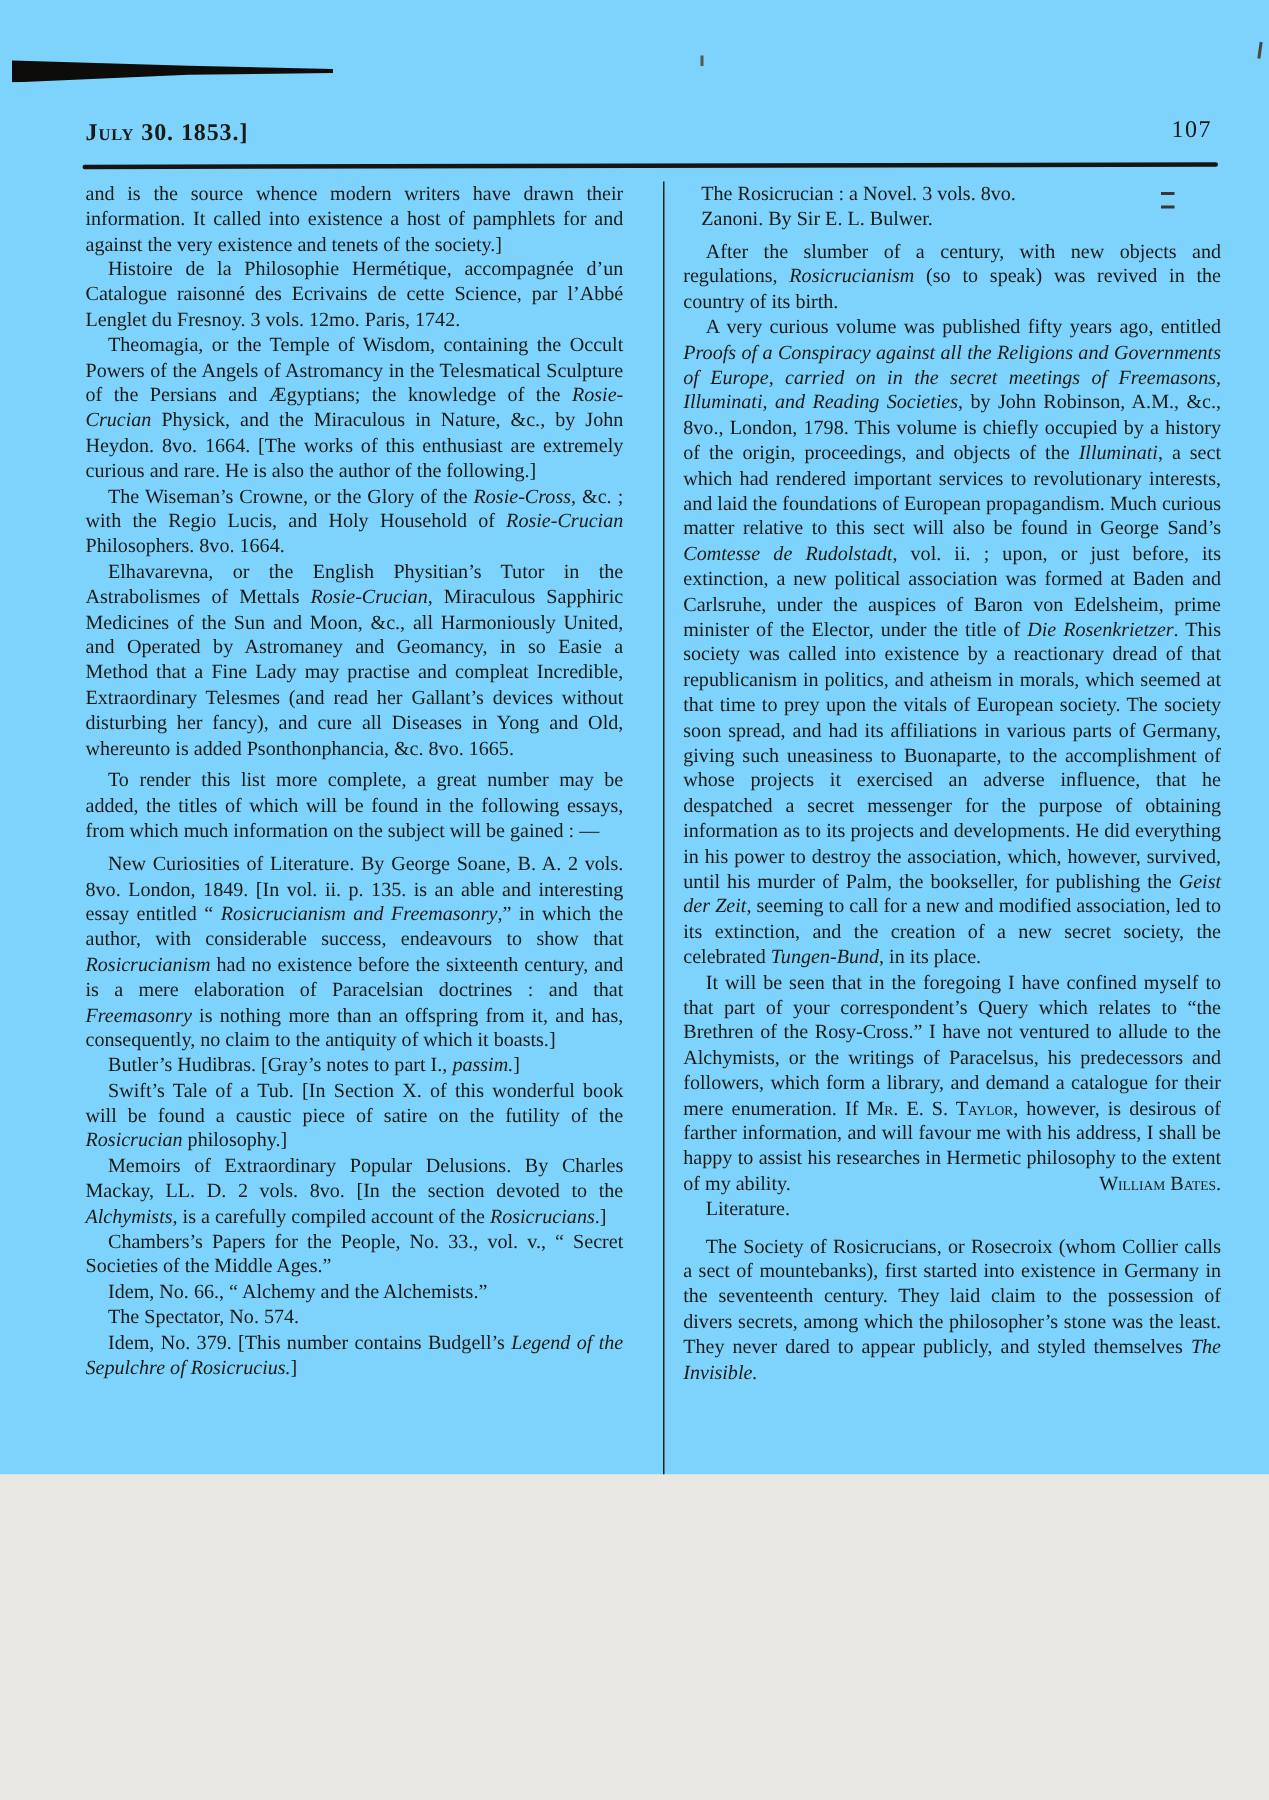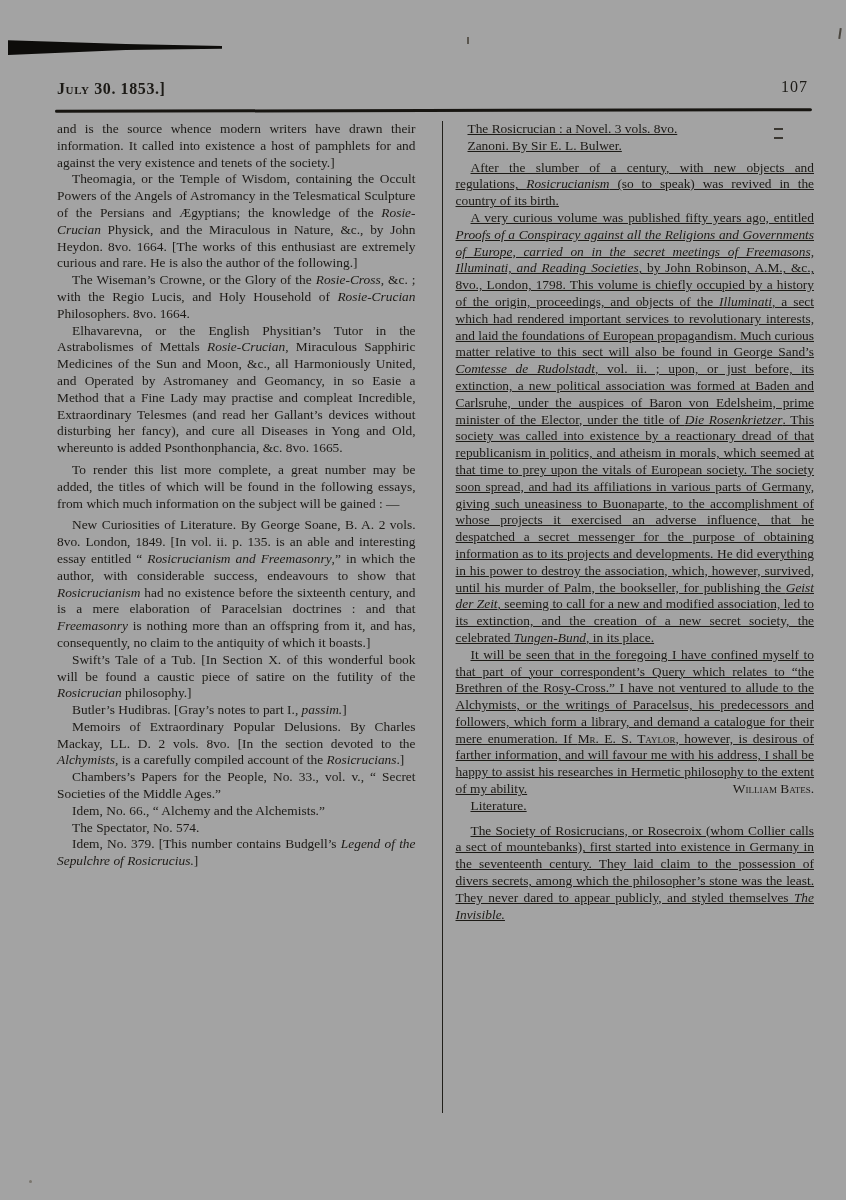--- a/index.html
+++ b/index.html
@@ -1,21 +1,21 @@
 <!DOCTYPE html>
 <html><head>
 <meta charset="utf-8">
 <style>
   html,body{margin:0;padding:0;}
   body{background:#e9e7e2;}
   .page{
     position:relative;
-    width:846px;height:1200px;
+    width:846px;height:983px;
     margin:0 auto;
-    background:#a3a3a3;
+    background:#7dd3fc;
     color:#1c1a16;
     font-family:"Liberation Serif", serif;
     overflow:hidden;
   }
   
   .header{position:absolute;top:74px;left:57px;right:38px;height:28px;}
   .issue-date{
     position:absolute;left:0;top:6px;
     font-variant:small-caps;font-size:16px;letter-spacing:.6px;font-weight:bold;
   }
@@ -35,21 +35,21 @@
   }
   .tick-top-right{position:absolute;right:5px;top:28px;width:2px;height:11px;background:#4a463f;transform:rotate(8deg);}
   .speck-title{position:absolute;left:467px;top:37px;width:2px;height:7px;background:#5a564f;}
   .mark-equals{position:absolute;left:774px;top:128px;width:9px;height:7px;
     border-top:2px solid #3a3731;border-bottom:2px solid #3a3731;}
   .speck-bottom{position:absolute;left:29px;top:1180px;width:3px;height:3px;background:#7a766e;border-radius:50%;}
   
   .columns{position:absolute;top:121px;left:57px;width:757px;display:flex;align-items:flex-start;}
   .col{width:366px;font-size:13.4px;line-height:16.8px;text-align:justify;}
   .col-left{margin-right:26px;}
-  .col-right{margin-left:13px;text-decoration:underline;}
+  .col-right{margin-left:13px;}
   .divider{width:1px;height:992px;background:#211f1a;}
   
   .col p{margin:0;text-indent:15px;}
   .col p.noind{text-indent:0;}
   .col p.entry{text-indent:0;padding-left:12px;text-align:left;}
   .col p.gap{margin-top:5px;}
   .col p.gap2{margin-top:8px;}
   .i{font-style:italic;}
   .sc{font-variant:small-caps;}
   .sig{float:right;font-variant:small-caps;padding-left:10px;}
@@ -67,27 +67,28 @@
 
   <div class="header">
     <span class="issue-date">July 30. 1853.]</span>
     <span class="page-number">107</span>
   </div>
   <div class="header-rule"></div>
 
   <div class="columns">
     <div class="col col-left">
         <p class="noind"><span>and is the source whence modern writers have drawn their information.  It called into existence a host of pamphlets for and against the very existence and tenets of the society.]</span></p>
+        <p><span>Histoire de la Philosophie Hermétique, accompagnée d’un Catalogue raisonné des Ecrivains de cette Science, par l’Abbé Lenglet du Fresnoy.  3 vols. 12mo. Paris, 1742.</span></p>
         <p><span>Theomagia, or the Temple of Wisdom, containing the Occult Powers of the Angels of Astromancy in the Telesmatical Sculpture of the Persians and Ægyptians; the knowledge of the </span><span class="i">Rosie-Crucian</span><span> Physick, and the Miraculous in Nature, &amp;c., by John Heydon. 8vo. 1664.  [The works of this enthusiast are extremely curious and rare.  He is also the author of the following.]</span></p>
         <p><span>The Wiseman’s Crowne, or the Glory of the </span><span class="i">Rosie-Cross</span><span>, &amp;c. ; with the Regio Lucis, and Holy Household of </span><span class="i">Rosie-Crucian</span><span> Philosophers.  8vo. 1664.</span></p>
         <p><span>Elhavarevna, or the English Physitian’s Tutor in the Astrabolismes of Mettals </span><span class="i">Rosie-Crucian</span><span>, Miraculous Sapphiric Medicines of the Sun and Moon, &amp;c., all Harmoniously United, and Operated by Astromaney and Geomancy, in so Easie a Method that a Fine Lady may practise and compleat Incredible, Extraordinary Telesmes (and read her Gallant’s devices without disturbing her fancy), and cure all Diseases in Yong and Old, whereunto is added Psonthonphancia, &amp;c.  8vo. 1665.</span></p>
         <p class="gap"><span>To render this list more complete, a great number may be added, the titles of which will be found in the following essays, from which much information on the subject will be gained : —</span></p>
         <p class="gap"><span>New Curiosities of Literature.  By George Soane, B. A.  2 vols. 8vo. London, 1849.  [In vol. ii. p. 135. is an able and interesting essay entitled “ </span><span class="i">Rosicrucianism and Freemasonry</span><span>,” in which the author, with considerable success, endeavours to show that </span><span class="i">Rosicrucianism</span><span> had no existence before the sixteenth century, and is a mere elaboration of Paracelsian doctrines : and that </span><span class="i">Freemasonry</span><span> is nothing more than an offspring from it, and has, consequently, no claim to the antiquity of which it boasts.]</span></p>
+        <p><span>Butler’s Hudibras.  [Gray’s notes to part I., </span><span class="i">passim.</span><span>]</span></p>
         <p><span>Swift’s Tale of a Tub.  [In Section X. of this wonderful book will be found a caustic piece of satire on the futility of the </span><span class="i">Rosicrucian</span><span> philosophy.]</span></p>
-        <p><span>Butler’s Hudibras.  [Gray’s notes to part I., </span><span class="i">passim.</span><span>]</span></p>
         <p><span>Memoirs of Extraordinary Popular Delusions.  By Charles Mackay, LL. D.  2 vols. 8vo.  [In the section devoted to the </span><span class="i">Alchymists</span><span>, is a carefully compiled account of the </span><span class="i">Rosicrucians</span><span>.]</span></p>
         <p><span>Chambers’s Papers for the People, No. 33., vol. v., “ Secret Societies of the Middle Ages.”</span></p>
         <p><span>Idem, No. 66., “ Alchemy and the Alchemists.”</span></p>
         <p><span>The Spectator, No. 574.</span></p>
         <p><span>Idem, No. 379.  [This number contains Budgell’s </span><span class="i">Legend of the Sepulchre of Rosicrucius.</span><span>]</span></p>
       </div>
     <div class="divider"></div>
     <div class="col col-right">
         <p class="entry"><span>The Rosicrucian : a Novel.  3 vols. 8vo.</span></p>
         <p class="entry"><span>Zanoni.  By Sir E. L. Bulwer.</span></p>

